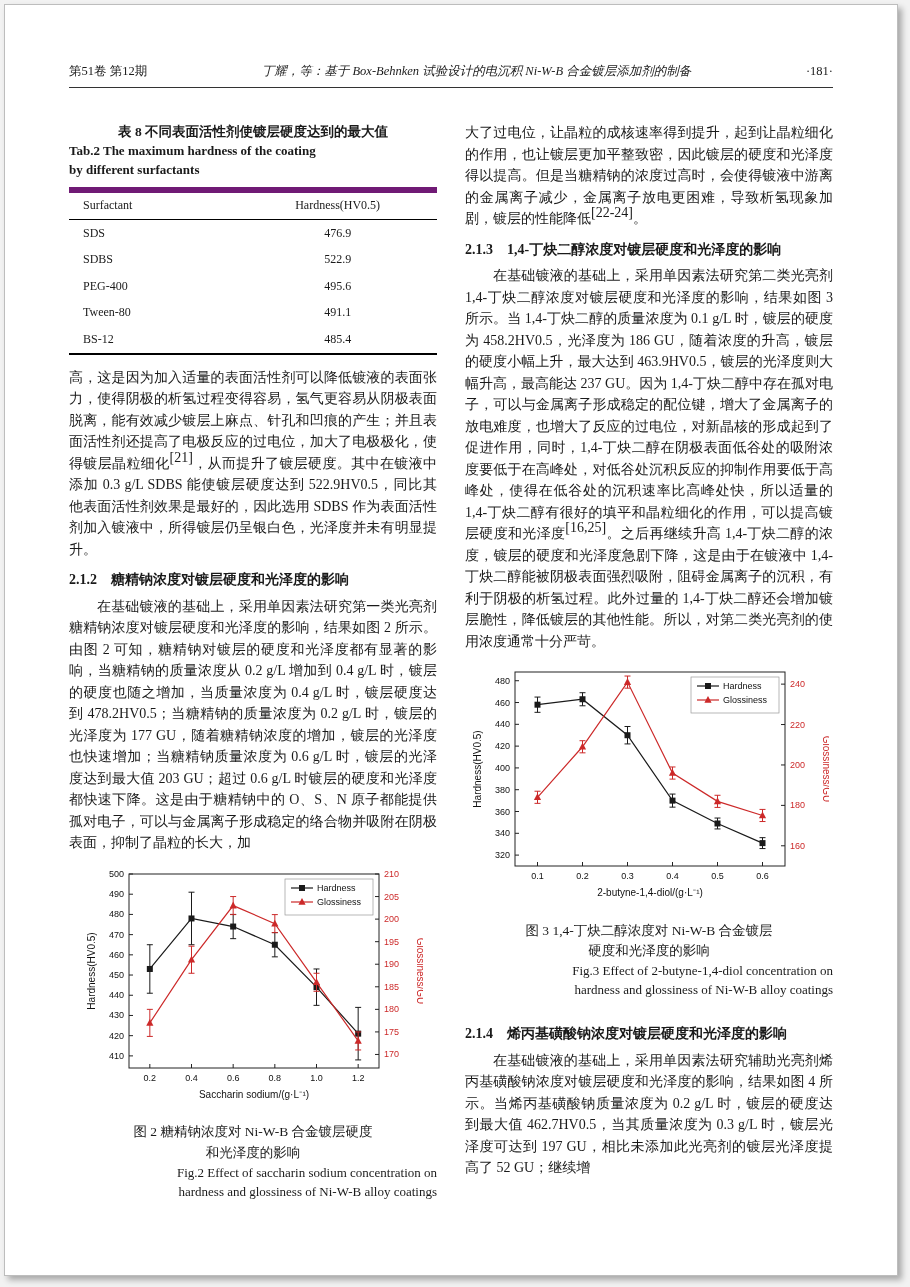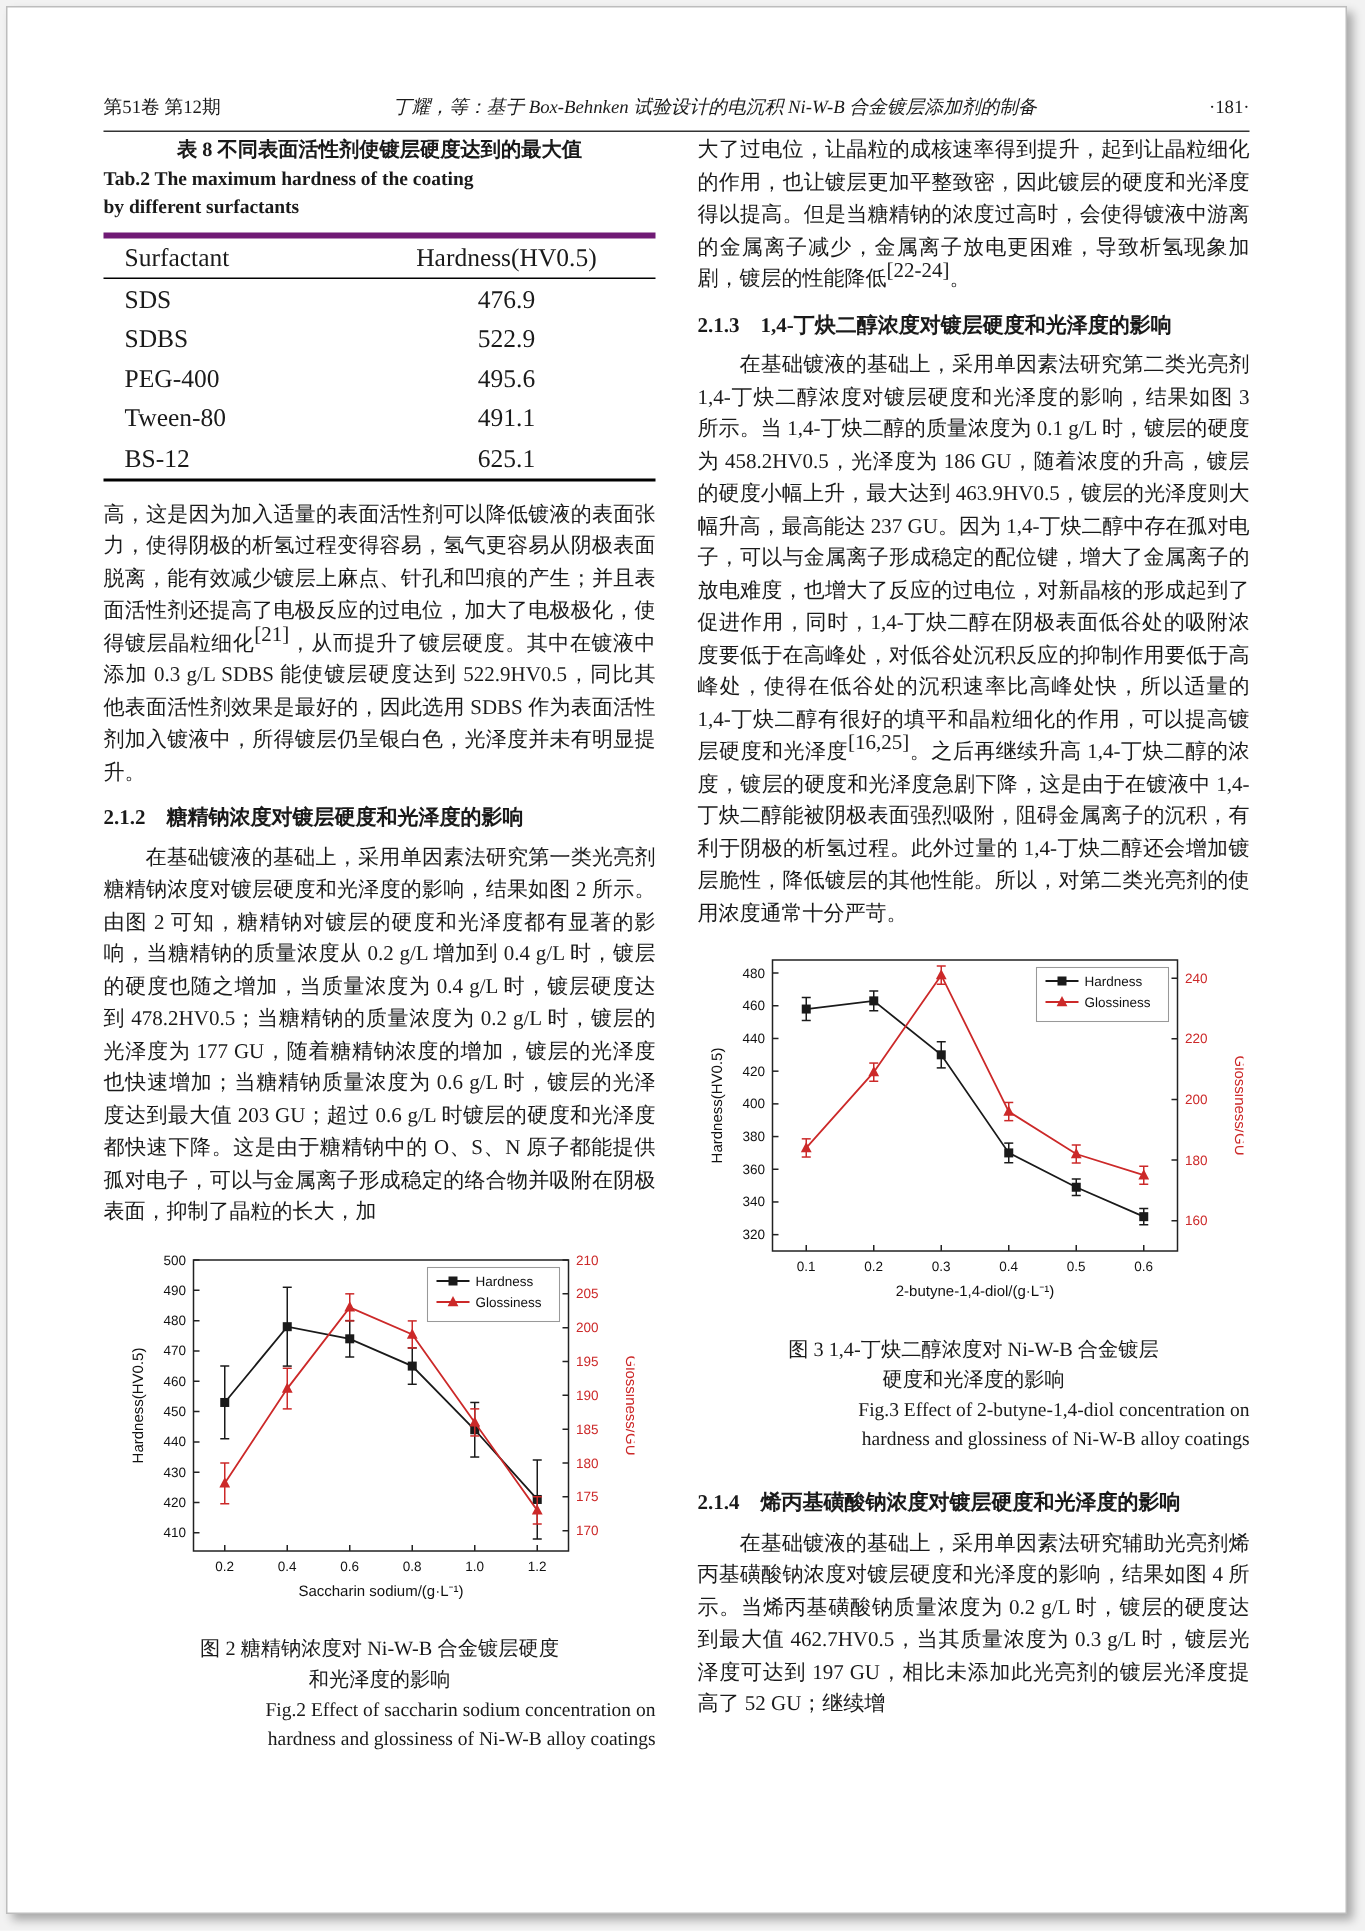--- a/index.html
+++ b/index.html
@@ -1,33 +1,33 @@
 <!DOCTYPE html>
 <html><head>
 <meta charset="utf-8">
 <style>
   html,body{margin:0;padding:0;background:#f2f2f2;}
   body{width:910px;height:1287px;position:relative;font-family:"Liberation Serif",serif;color:#1a1a1a;}
   .sheet{position:absolute;left:4px;top:4px;width:894px;height:1272px;background:#fff;
          border:1px solid #bdbdbd;box-shadow:4px 4px 6px rgba(0,0,0,.3);
          box-sizing:border-box;padding:58px 64px 30px 64px;overflow:hidden;}
   .pg-header{display:flex;justify-content:space-between;align-items:baseline;
-             font-size:12.5px;border-bottom:1.2px solid #333;padding-bottom:7px;margin-bottom:2px;}
+             font-size:12.5px;border-bottom:1.2px solid #333;padding-bottom:7px;margin-bottom:34px;}
   .pg-header .hc{flex:1;text-align:center;padding:0 10px;font-style:italic;}
   .columns{display:flex;gap:28px;align-items:flex-start;}
   .col{flex:1;min-width:0;font-size:14px;line-height:21.5px;text-align:justify;}
   p{margin:0;text-indent:2em;}
   p.noindent{text-indent:0;}
   .h3{font-weight:bold;margin:9px 0 5px 0;text-indent:0;}
   sup{font-size:14px;line-height:0;}
   .tbl-title-cn{text-align:center;font-weight:bold;font-size:13.5px;line-height:1.5;}
   .tbl-title-en{text-align:left;font-weight:bold;font-size:13px;line-height:1.45;
                 font-family:"Liberation Serif",serif;margin-bottom:7px;}
-  table.three-line{width:100%;border-collapse:collapse;border-top:4px solid #701a75;
-                   border-bottom:2px solid #000;font-size:17px;margin-bottom:12px;}
+  table.three-line{width:100%;border-collapse:collapse;border-top:6px solid #701a75;
+                   border-bottom:2px solid #000;font-size:12px;margin-bottom:12px;}
   table.three-line thead tr{border-bottom:1px solid #000;}
   table.three-line th,table.three-line td{padding:2.5px 6px;font-weight:normal;}
   table.three-line th:first-child,table.three-line td:first-child{text-align:left;padding-left:14px;width:46%;}
   table.three-line th:last-child,table.three-line td:last-child{text-align:center;}
   figure{margin:8px 0 2px 0;text-align:center;}
   svg text{font-family:"Liberation Sans",sans-serif;}
   .cap-cn{text-align:center;font-weight:normal;font-size:13.5px;line-height:1.55;text-indent:0;}
   .cap-en{text-align:right;font-size:13px;line-height:1.45;text-indent:0;margin-bottom:8px;}
   .sp{height:6px;}
 </style>
@@ -69,21 +69,21 @@
             <tr>
               <td>PEG-400</td>
               <td>495.6</td>
             </tr>
             <tr>
               <td>Tween-80</td>
               <td>491.1</td>
             </tr>
             <tr>
               <td>BS-12</td>
-              <td>625.1</td>
+              <td>485.4</td>
             </tr>
           </tbody>
       </table>
 
       <p class="noindent">高，这是因为加入适量的表面活性剂可以降低镀液的表面张力，使得阴极的析氢过程变得容易，氢气更容易从阴极表面脱离，能有效减少镀层上麻点、针孔和凹痕的产生；并且表面活性剂还提高了电极反应的过电位，加大了电极极化，使得镀层晶粒细化<sup>[21]</sup>，从而提升了镀层硬度。其中在镀液中添加 0.3 g/L SDBS 能使镀层硬度达到 522.9HV0.5，同比其他表面活性剂效果是最好的，因此选用 SDBS 作为表面活性剂加入镀液中，所得镀层仍呈银白色，光泽度并未有明显提升。</p>
       <div class="h3">2.1.2　糖精钠浓度对镀层硬度和光泽度的影响</div>
       <p>在基础镀液的基础上，采用单因素法研究第一类光亮剂糖精钠浓度对镀层硬度和光泽度的影响，结果如图 2 所示。由图 2 可知，糖精钠对镀层的硬度和光泽度都有显著的影响，当糖精钠的质量浓度从 0.2 g/L 增加到 0.4 g/L 时，镀层的硬度也随之增加，当质量浓度为 0.4 g/L 时，镀层硬度达到 478.2HV0.5；当糖精钠的质量浓度为 0.2 g/L 时，镀层的光泽度为 177 GU，随着糖精钠浓度的增加，镀层的光泽度也快速增加；当糖精钠质量浓度为 0.6 g/L 时，镀层的光泽度达到最大值 203 GU；超过 0.6 g/L 时镀层的硬度和光泽度都快速下降。这是由于糖精钠中的 O、S、N 原子都能提供孤对电子，可以与金属离子形成稳定的络合物并吸附在阴极表面，抑制了晶粒的长大，加</p>
 
       <figure>
         <svg width="340" height="252">

